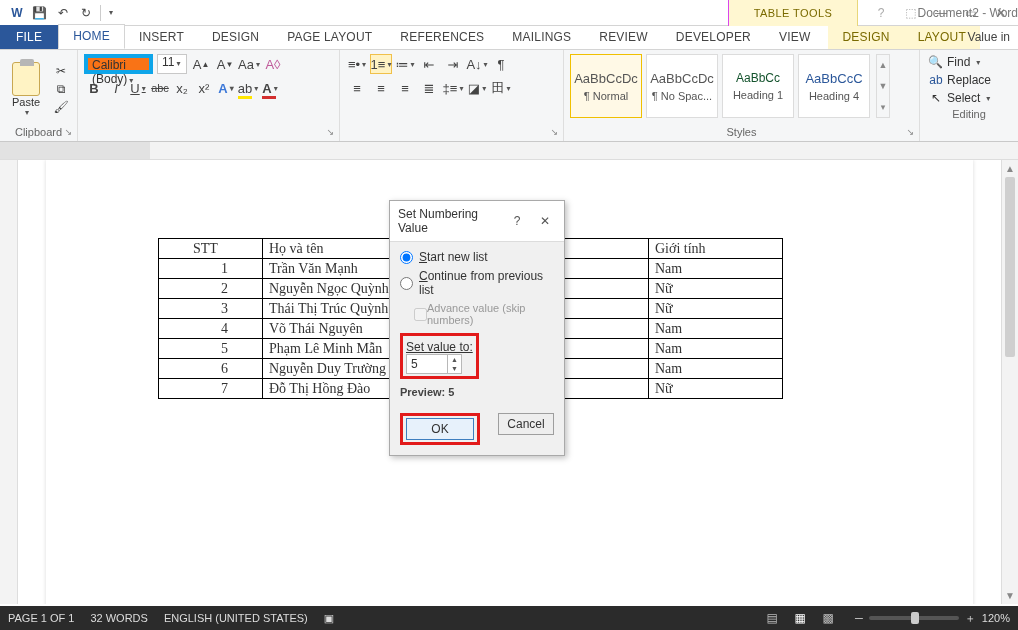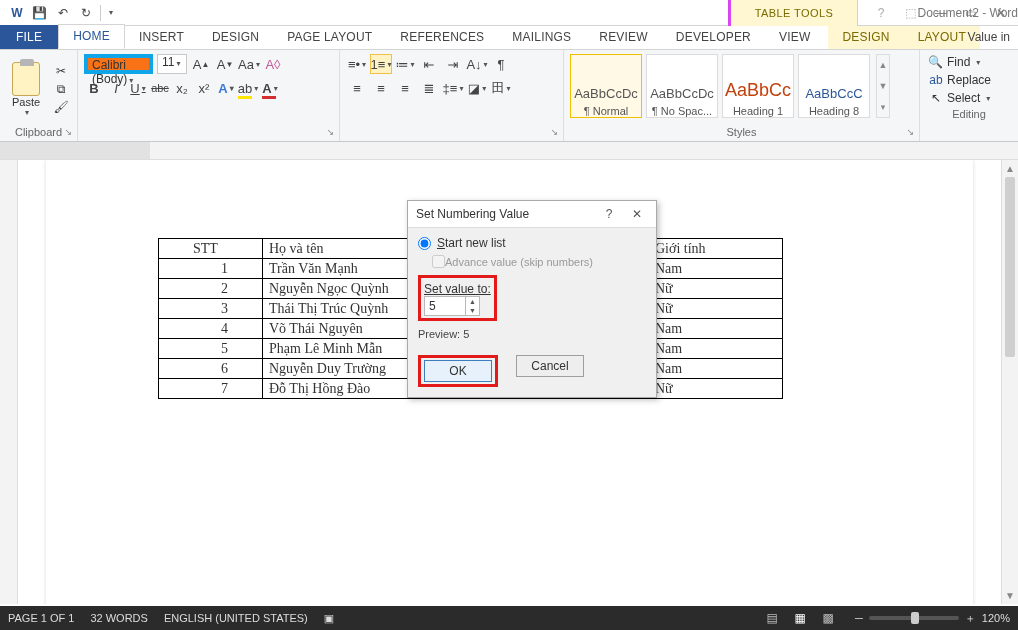--- a/index.html
+++ b/index.html
@@ -27,21 +27,21 @@
   }
   .qat-divider { width:1px; height:16px; background:#ccc; margin:0 2px; }
   .title-center {
     position: absolute; left:0; right:0; text-align:right; pointer-events:none;
     color:#777; font-size:12px;
   }
   .table-tools {
     position:absolute; right: 160px; top:0; height:26px;
     background:#fff7d1; display:flex; align-items:center; justify-content:center;
     width:130px; color:#7a6a00; font-size:11px; letter-spacing:0.4px;
-    border-left:3px solid #d946ef; border-right:1px solid #e8d77a;
+    border-left:1px solid #d946ef; border-right:1px solid #e8d77a;
   }
   .titlebar-right {
     position:absolute; right:4px; top:0; height:26px; display:flex; align-items:center; gap:4px;
   }
   .win-btn { width:26px; height:26px; display:flex;align-items:center;justify-content:center; color:#777; cursor:pointer;}
   .win-help { font-size:12px; color:#aaa; }
 
   
   .tabrow {
     height: 24px; display:flex; align-items:flex-end; background:#fff;
@@ -80,21 +80,21 @@
   .fontname { border:4px solid #0ea5e9; background:#f97316; height:20px; padding:0 4px; font-size:12px; width:69px;}
   .fontsize { border:1px solid #c8c8c8; background:#fff; height:20px; padding:0 4px; width:30px; font-size:12px;}
   .fbtn { width:20px; height:20px; display:flex;align-items:center;justify-content:center; cursor:pointer; font-size:13px; color:#444;}
   .font-row2 { display:flex; gap:2px; margin-top:4px;}
   .colorbar { width:14px; height:3px; display:block;}
 
   .para-row { display:flex; gap:2px;}
   .para-btn { width:22px; height:20px; display:flex;align-items:center;justify-content:center; cursor:pointer; font-size:13px; color:#444;}
 
   .styles-gal { display:flex; gap:4px; overflow:hidden; height:64px;}
-  .style-item { width:72px; border:1px solid #dcdcdc; background:#fff; display:flex; flex-direction:column; align-items:center; justify-content:flex-end; gap:4px; font-size:11px; color:#555; cursor:pointer;}
+  .style-item { width:72px; border:1px solid #dcdcdc; background:#fff; display:flex; flex-direction:column; align-items:center; justify-content:center; gap:4px; font-size:11px; color:#555; cursor:pointer;}
   .style-prev { font-size:13px; }
   .style-item.sel { border:1px solid #f0c000; background:#fff9e6;}
   .style-scroll { width:14px; display:flex; flex-direction:column; border:1px solid #dcdcdc; margin-left:2px;}
   .style-scroll div { flex:1; display:flex; align-items:center; justify-content:center; font-size:9px; color:#888; cursor:pointer;}
 
   .editing-col { display:flex; flex-direction:column; gap:2px; font-size:12px;}
   .edit-item { display:flex; align-items:center; gap:4px; cursor:pointer; padding:1px 3px;}
   .edit-icon { width:14px; display:flex; justify-content:center;}
 
   
@@ -117,38 +117,38 @@
   table.doc-table .c-spacer { width:110px; }
   table.doc-table .c-sex { width:134px; }
   table.doc-table tr.head td { font-weight:normal;}
   .vscrollbar { width:17px; background:#f3f3f3; display:flex; flex-direction:column; border-left:1px solid #ddd;}
   .vscrollbar .arrow { height:17px; display:flex;align-items:center;justify-content:center; color:#888; font-size:10px; cursor:pointer;}
   .vscrollbar .track { flex:1; position:relative;}
   .vscrollbar .thumb { position:absolute; left:3px; right:3px; top:0; height:180px; background:#cfcfcf; border-radius:2px;}
 
   
   .dialog {
-    position:absolute; left:407px; top:200px; width:250px;
+    position:absolute; left:389px; top:200px; width:176px;
     background:#f0f0f0; border:1px solid #a9a9a9; box-shadow:2px 2px 6px rgba(0,0,0,0.25);
     z-index:50; font-size:12px;
   }
   .dlg-title { display:flex; align-items:center; padding:6px 8px; gap:6px; background:#fff; border-bottom:1px solid #dcdcdc;}
   .dlg-title span.title { flex:1; }
   .dlg-close, .dlg-help { width:22px; text-align:center; cursor:pointer; color:#555;}
   .dlg-body { padding:8px 10px 10px 10px; display:flex; flex-direction:column; gap:5px;}
   .radio-row { display:flex; align-items:center; gap:6px;}
   .radio-row input { margin:0;}
   .check-row { display:flex; align-items:center; color:#999; padding-left:14px; font-size:11px;}
   .check-row input { margin:0;}
   .setval-label { margin-top:2px;text-decoration:underline; }
   .spin { display:flex; align-items:center; width:56px; border:1px solid #b8b8b8; background:#fff; height:20px;}
   .spin span.val { flex:1; padding:0 4px; font-size:12px;}
   .spin .arrows { width:14px; display:flex; flex-direction:column; border-left:1px solid #b8b8b8;}
   .spin .arrows div { height:9px; font-size:7px; display:flex;align-items:center;justify-content:center; cursor:pointer; color:#555;}
-  .dlg-preview { font-size:11px; color:#444; margin-top:2px;}
+  .dlg-preview { font-size:11px; color:#444; margin-top:2px;font-weight:bold;}
   .dlg-buttons { display:flex; gap:18px; margin-top:10px;}
   .dlg-btn { width:68px; height:22px; border:1px solid #9e9e9e; background:#eee; display:flex;align-items:center;justify-content:center; cursor:pointer; font-size:12px;}
   .dlg-btn.ok { border:1px solid #3d7ebf; background:#e7f1fb;}
   .red-box { border:3px solid #e21a1a; padding:2px 3px; display:inline-block;}
 
   
   .statusbar {
     position:absolute; left:0; right:0; bottom:0; height:24px; background:#2b2b2b; color:#ddd;
     display:flex; align-items:center; font-size:11px; padding:0 8px; gap:16px;
   }
@@ -280,26 +280,26 @@
       <div class="styles-gal">
         <div class="style-item sel">
           <span class="style-prev">AaBbCcDc</span>
           <span>¶ Normal</span>
         </div>
         <div class="style-item">
           <span class="style-prev">AaBbCcDc</span>
           <span>¶ No Spac...</span>
         </div>
         <div class="style-item">
-          <span class="style-prev" style="color:#c2410c;font-size:18px;">AaBbCc</span>
+          <span class="style-prev" style="color:#14532d;font-size:12px;">AaBbCc</span>
           <span>Heading 1</span>
         </div>
         <div class="style-item">
           <span class="style-prev" style="color:#2b579a;">AaBbCcC</span>
-          <span>Heading 8</span>
+          <span>Heading 4</span>
         </div>
       </div>
       <div class="style-scroll" style="height:64px;">
         <div>▲</div>
         <div>▼</div>
         <div>▾</div>
       </div>
     </div>
     <div class="group-label">Styles</div>
     <div class="launcher">↘</div>
@@ -399,20 +399,24 @@
   <div class="dlg-title">
     <span class="title">Set Numbering Value</span>
     <span class="dlg-help">?</span>
     <span class="dlg-close">✕</span>
   </div>
   <div class="dlg-body">
     <label class="radio-row">
       <input type="radio" name="nl" checked="" style="">
       <span><u class="mn">S</u><span></span>tart new list</span>
     </label>
+    <label class="radio-row">
+      <input type="radio" name="nl" style="">
+      <span><u class="mn">C</u>ontinue from previous list</span>
+    </label>
     <label class="check-row">
       <input type="checkbox" disabled="" style="">
       <span>Advance value (skip numbers)</span>
     </label>
 
     <div class="red-box" style="align-self:flex-start;margin-top:2px;">
       <div class="setval-label">Set <u class="mn">v</u>alue to:</div>
       <div class="spin">
         <span class="val">5</span>
         <div class="arrows">

